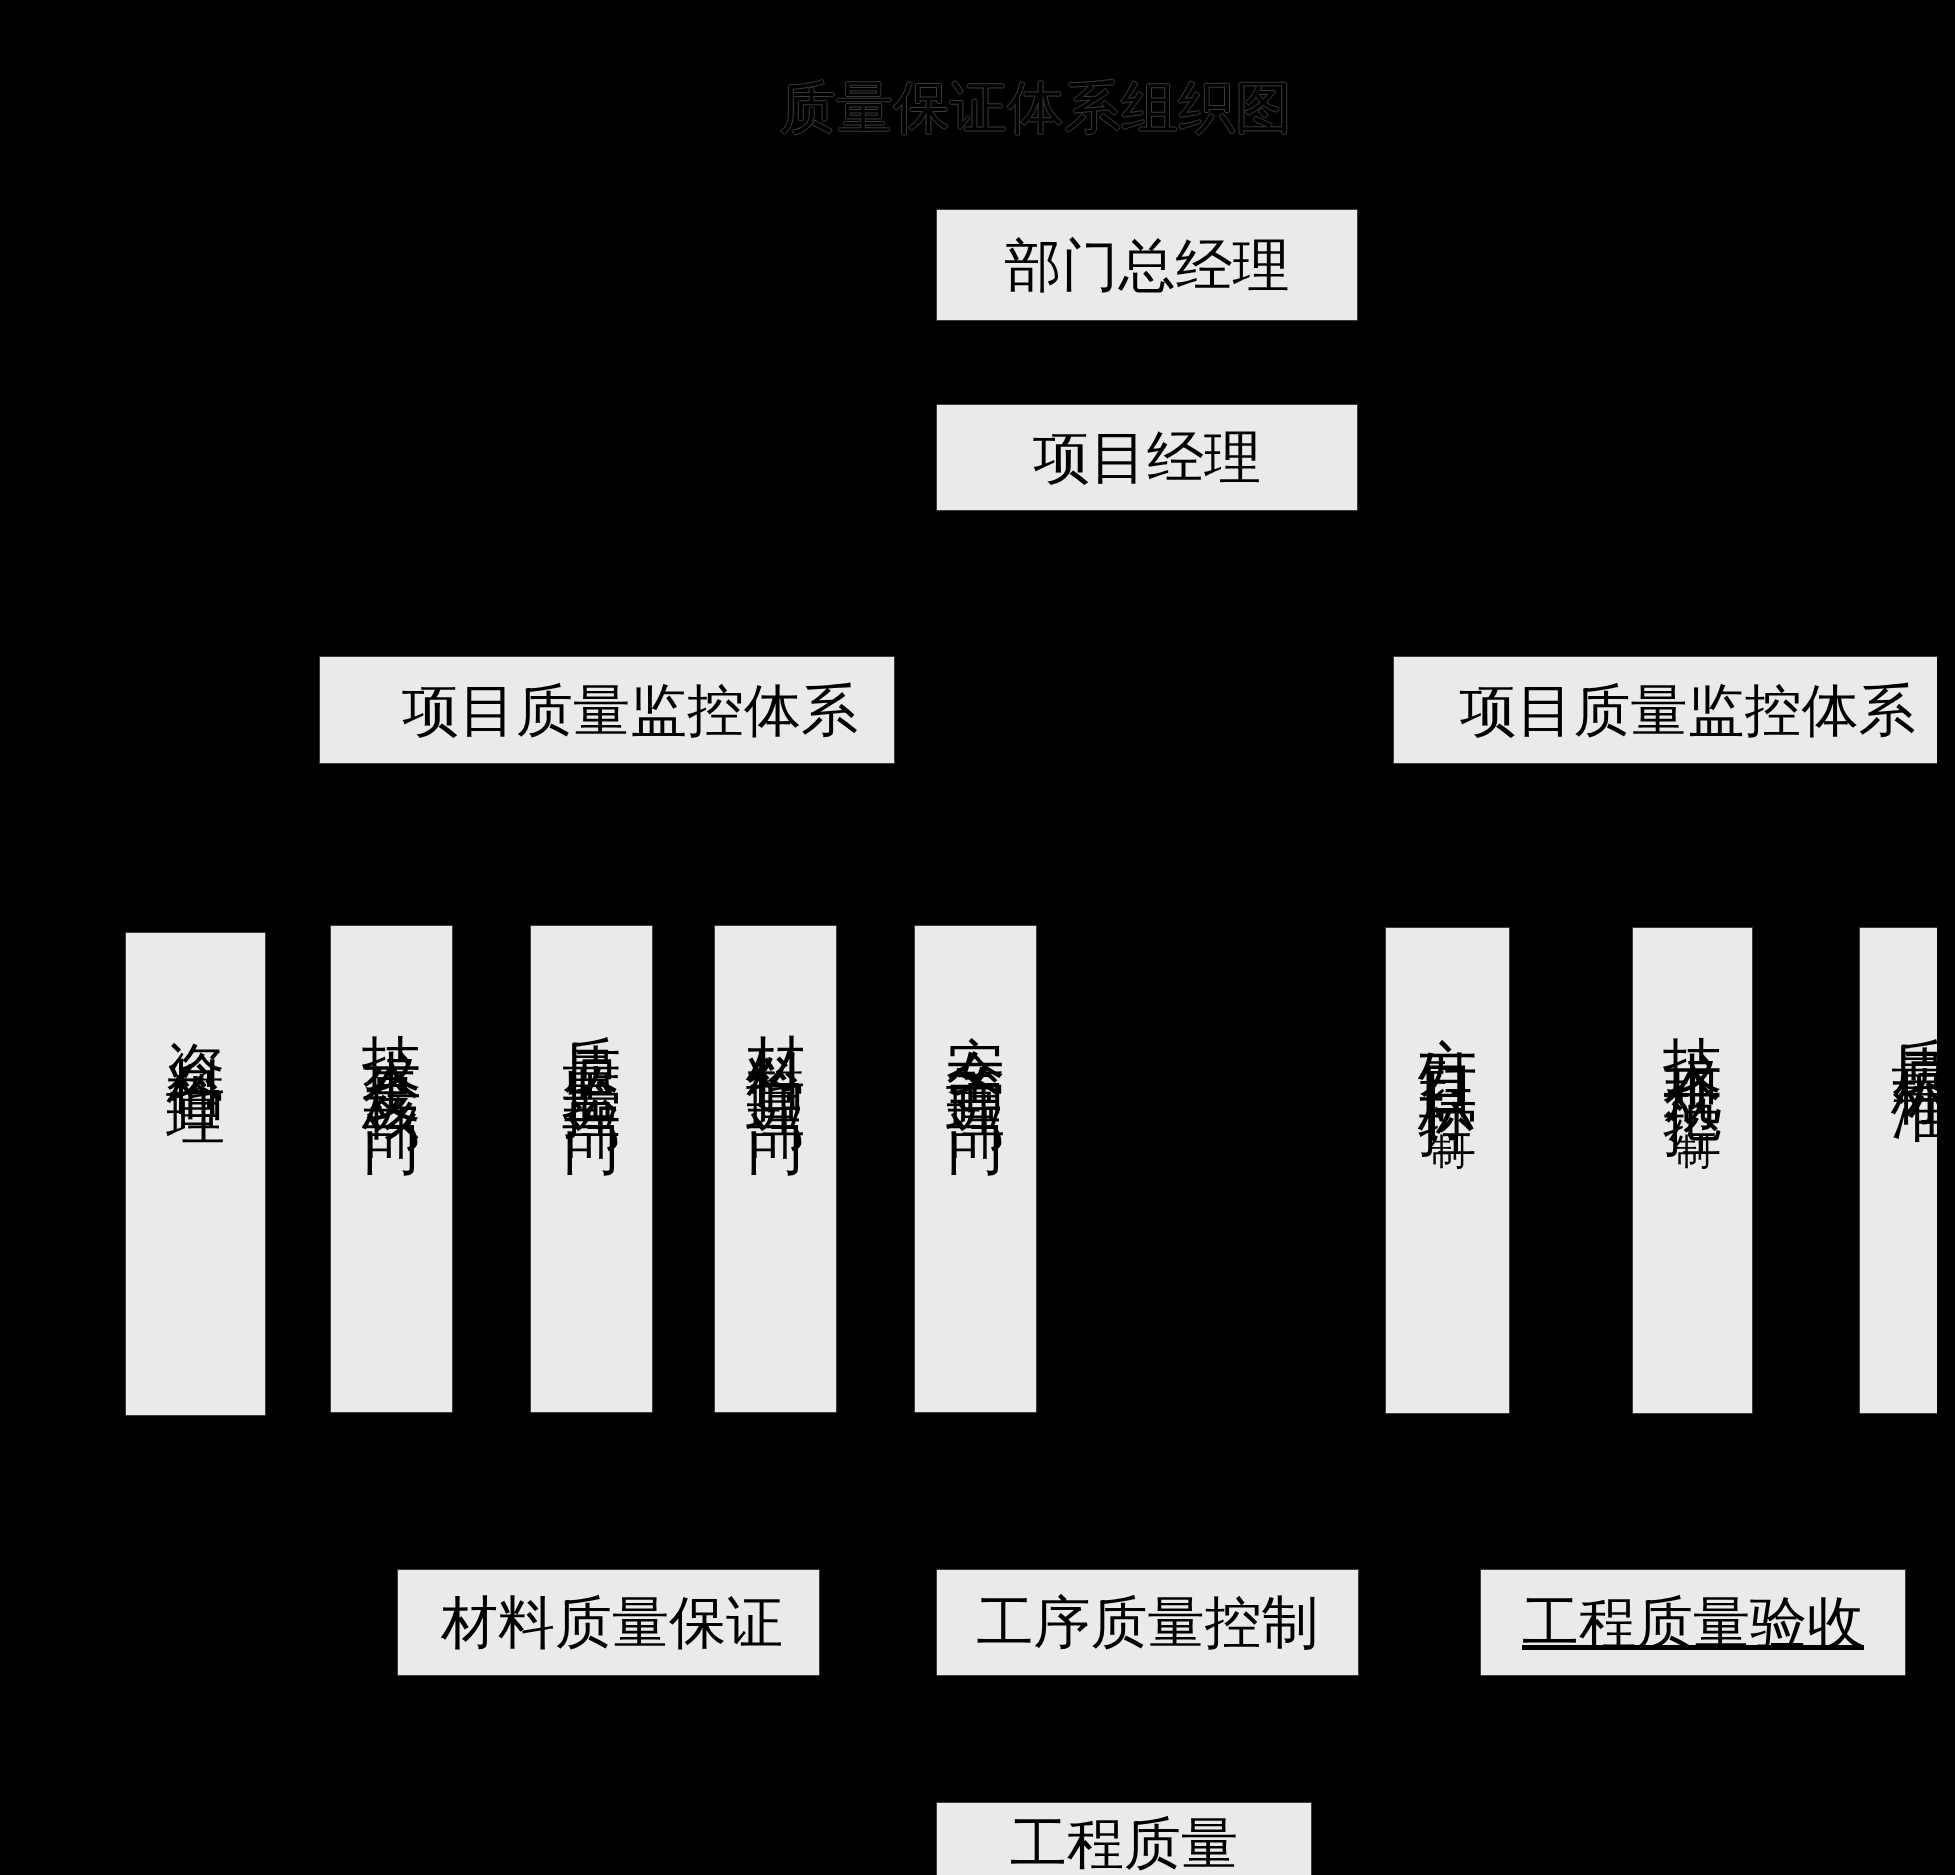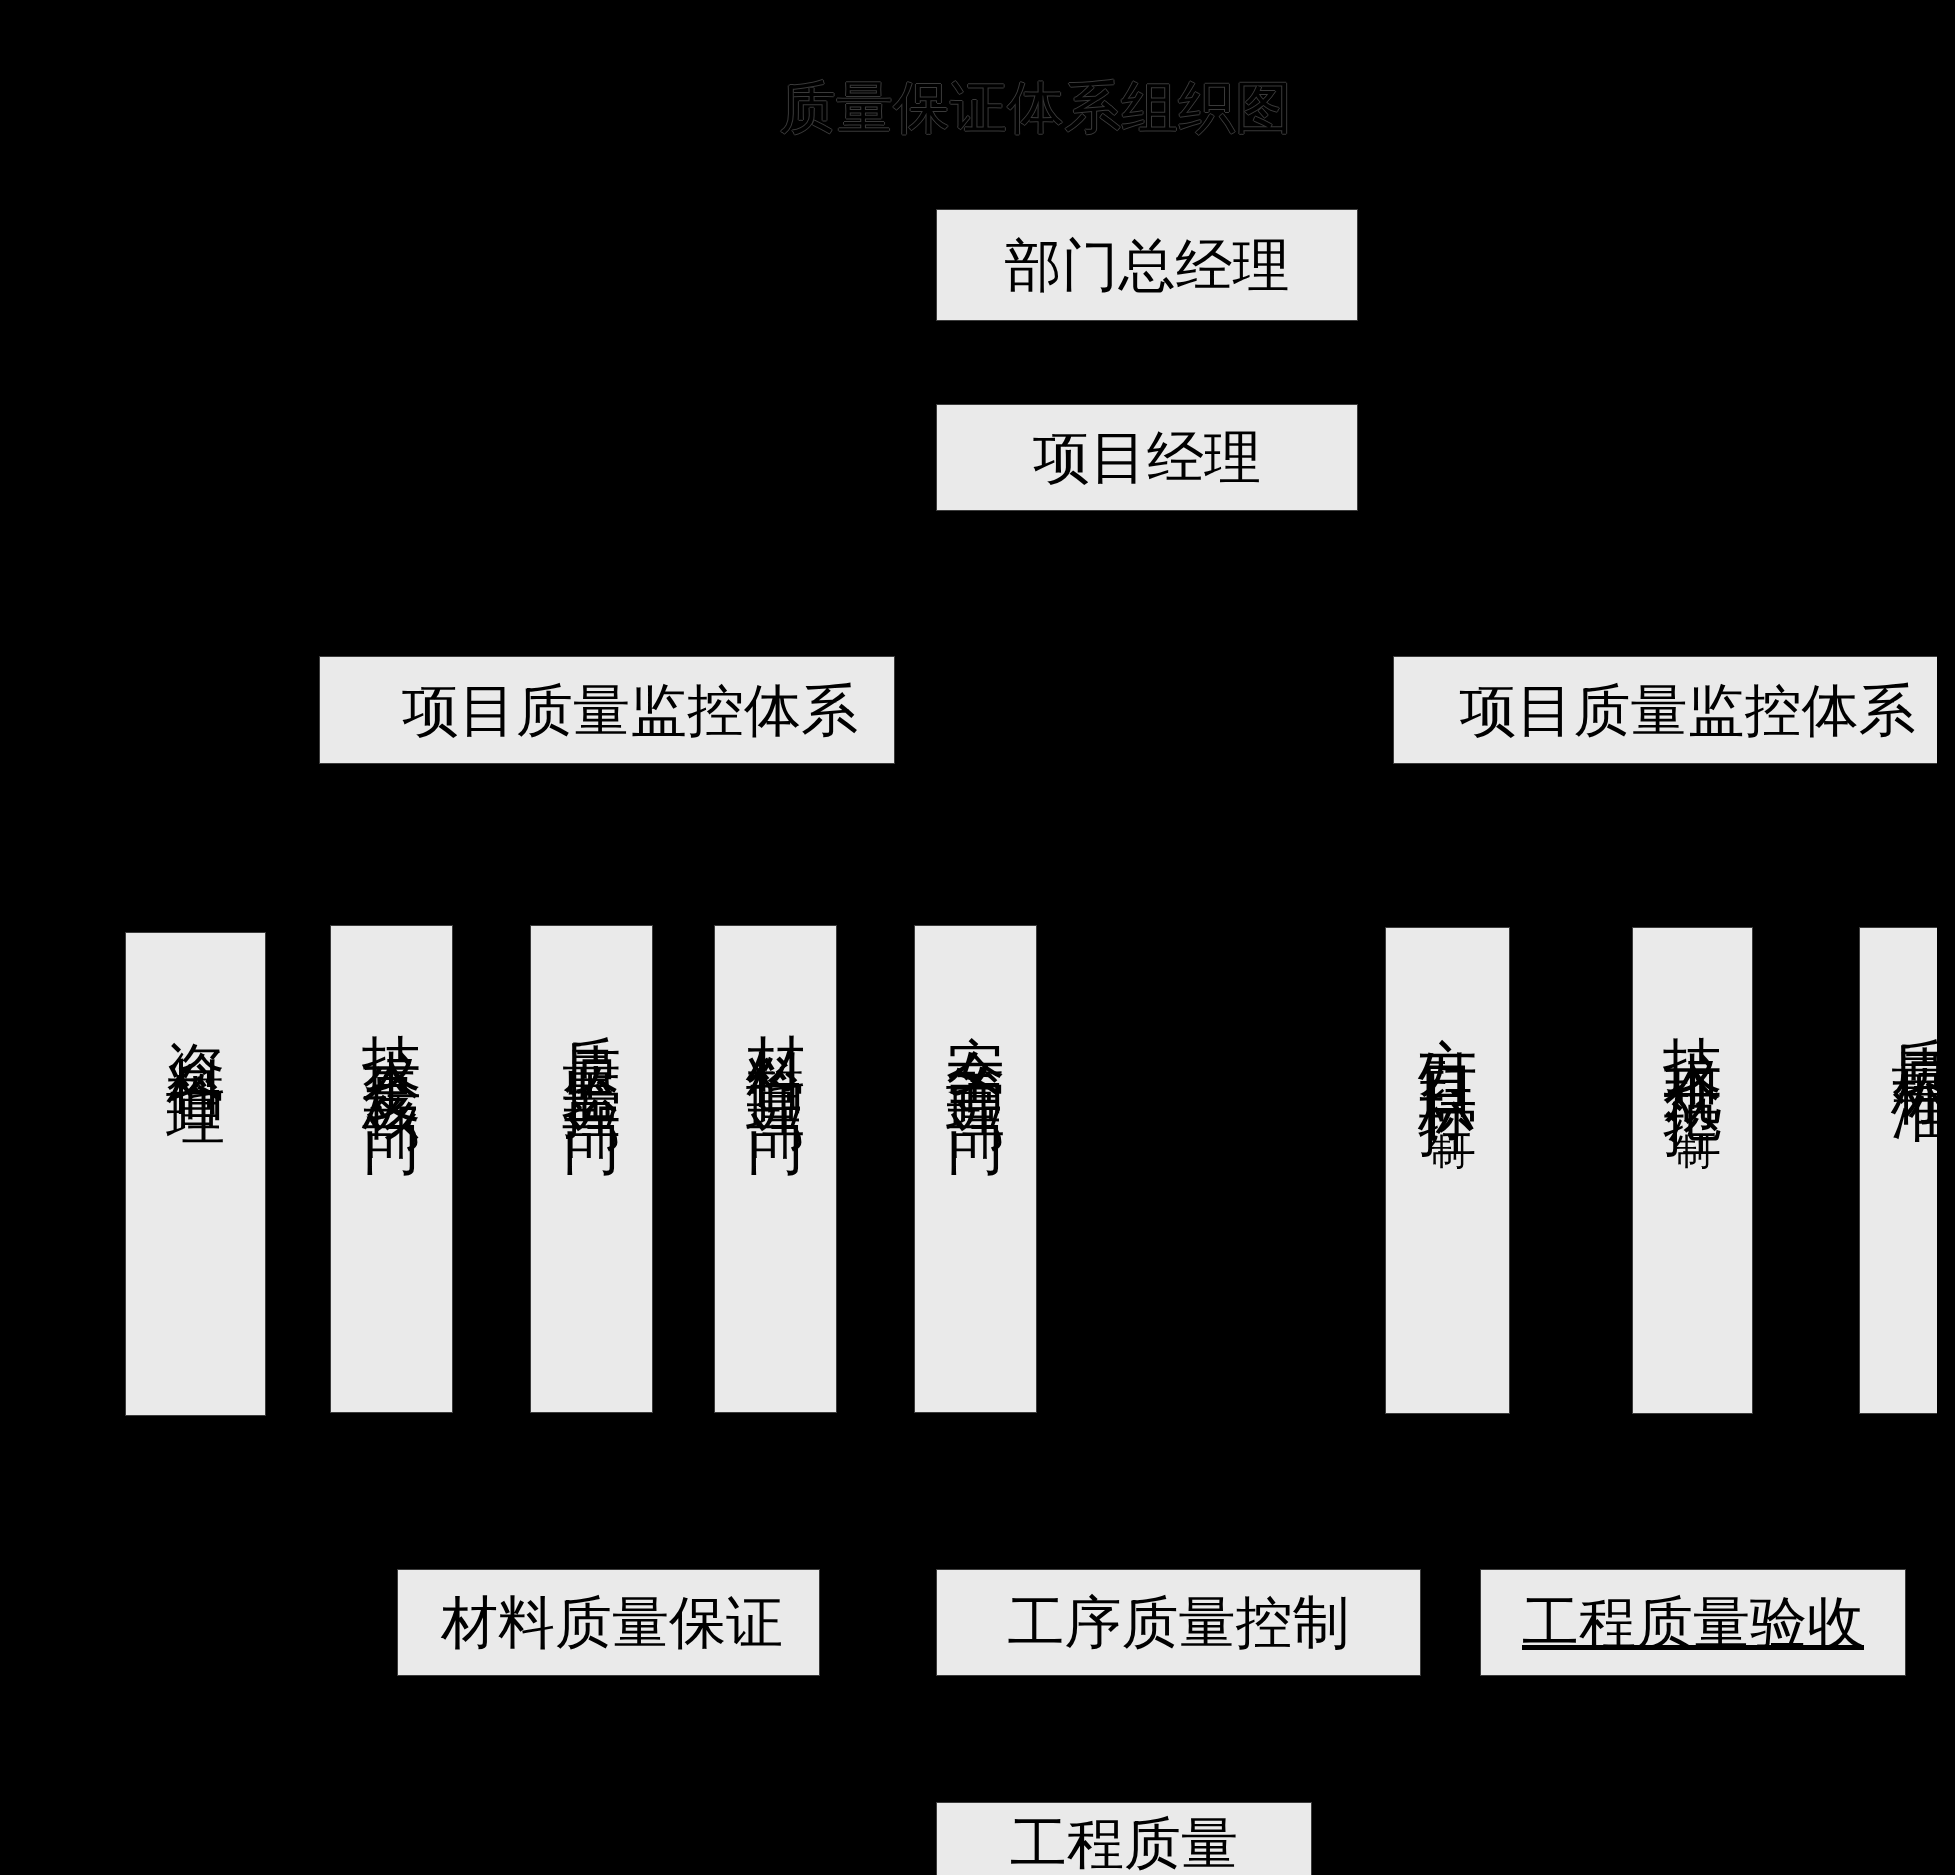--- a/index.html
+++ b/index.html
@@ -147,21 +147,21 @@
   <div class="vbox" style="left:1823px; top:891px; width:123px; height:487px;">
     <div class="vlabel">
       <span>质量标准</span><span class="vtail"></span>
     </div>
   </div>
 
   <div class="hbox" style="left:361px; top:1533px; width:423px; height:107px;justify-content:flex-end;">
     <span>材料质量保证</span>
   </div>
 
-  <div class="hbox" style="left:900px; top:1533px; width:485px; height:107px;">
+  <div class="hbox" style="left:900px; top:1533px; width:423px; height:107px;">
     <span>工序质量控制</span>
   </div>
 
   <div class="hbox" style="left:1444px; top:1533px; width:426px; height:107px;text-decoration:underline;">
     <span>工程质量验收</span>
   </div>
 
   <div class="hbox" style="left:900px; top:1766px; width:376px; height:107px;align-items:flex-end;">
     <span>工程质量</span>
   </div>

